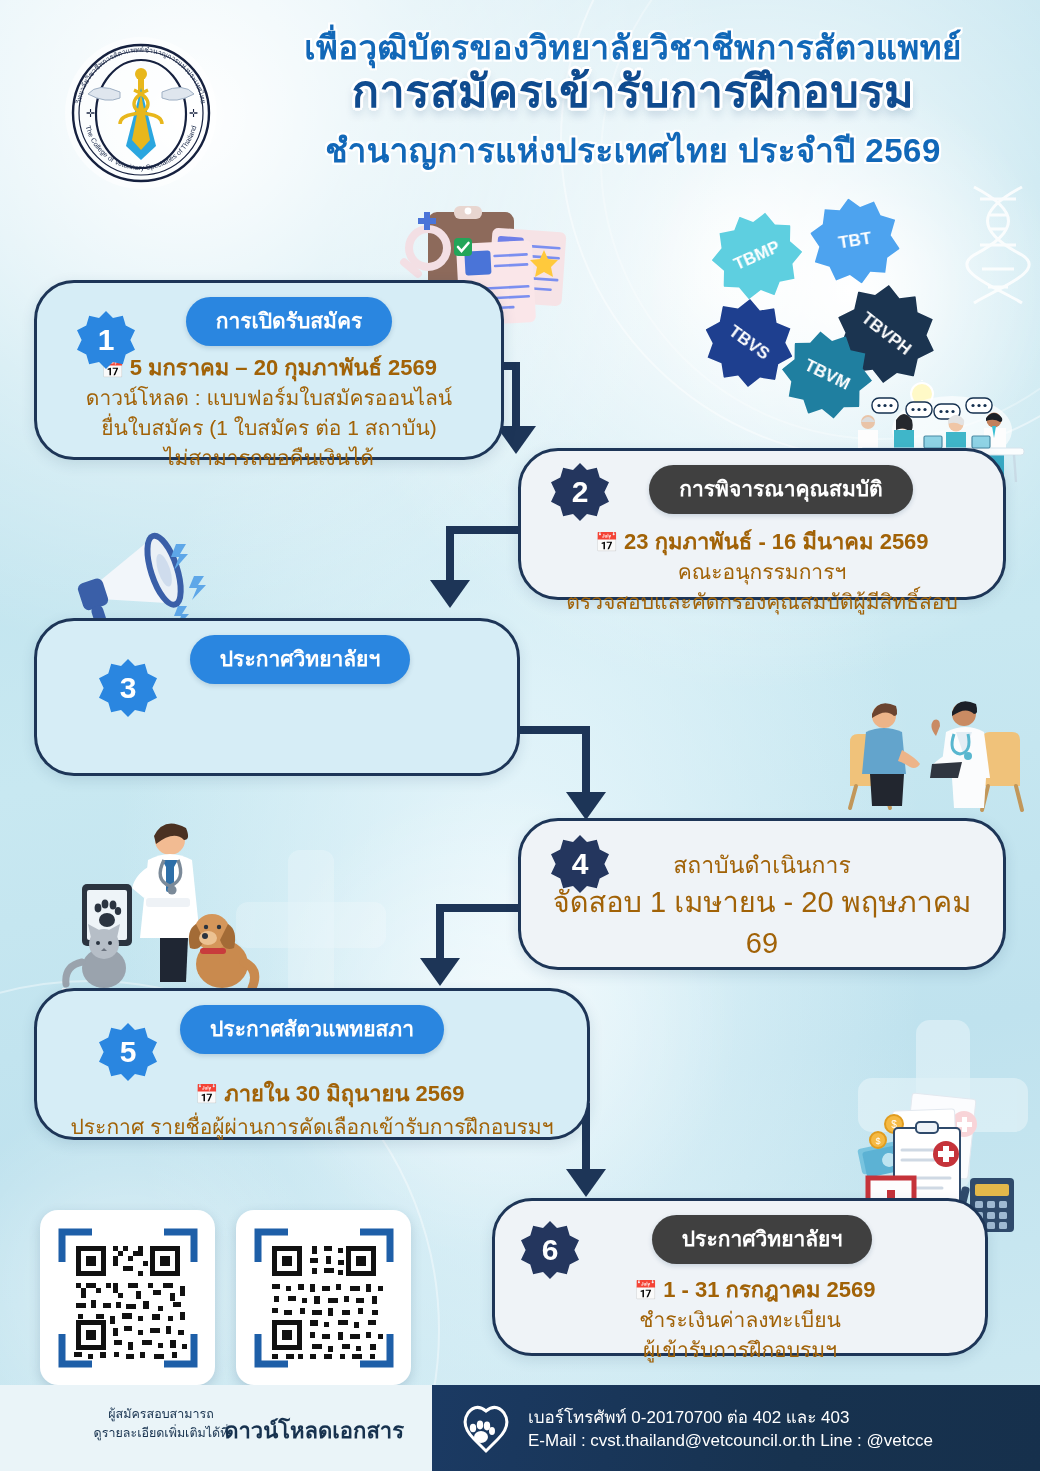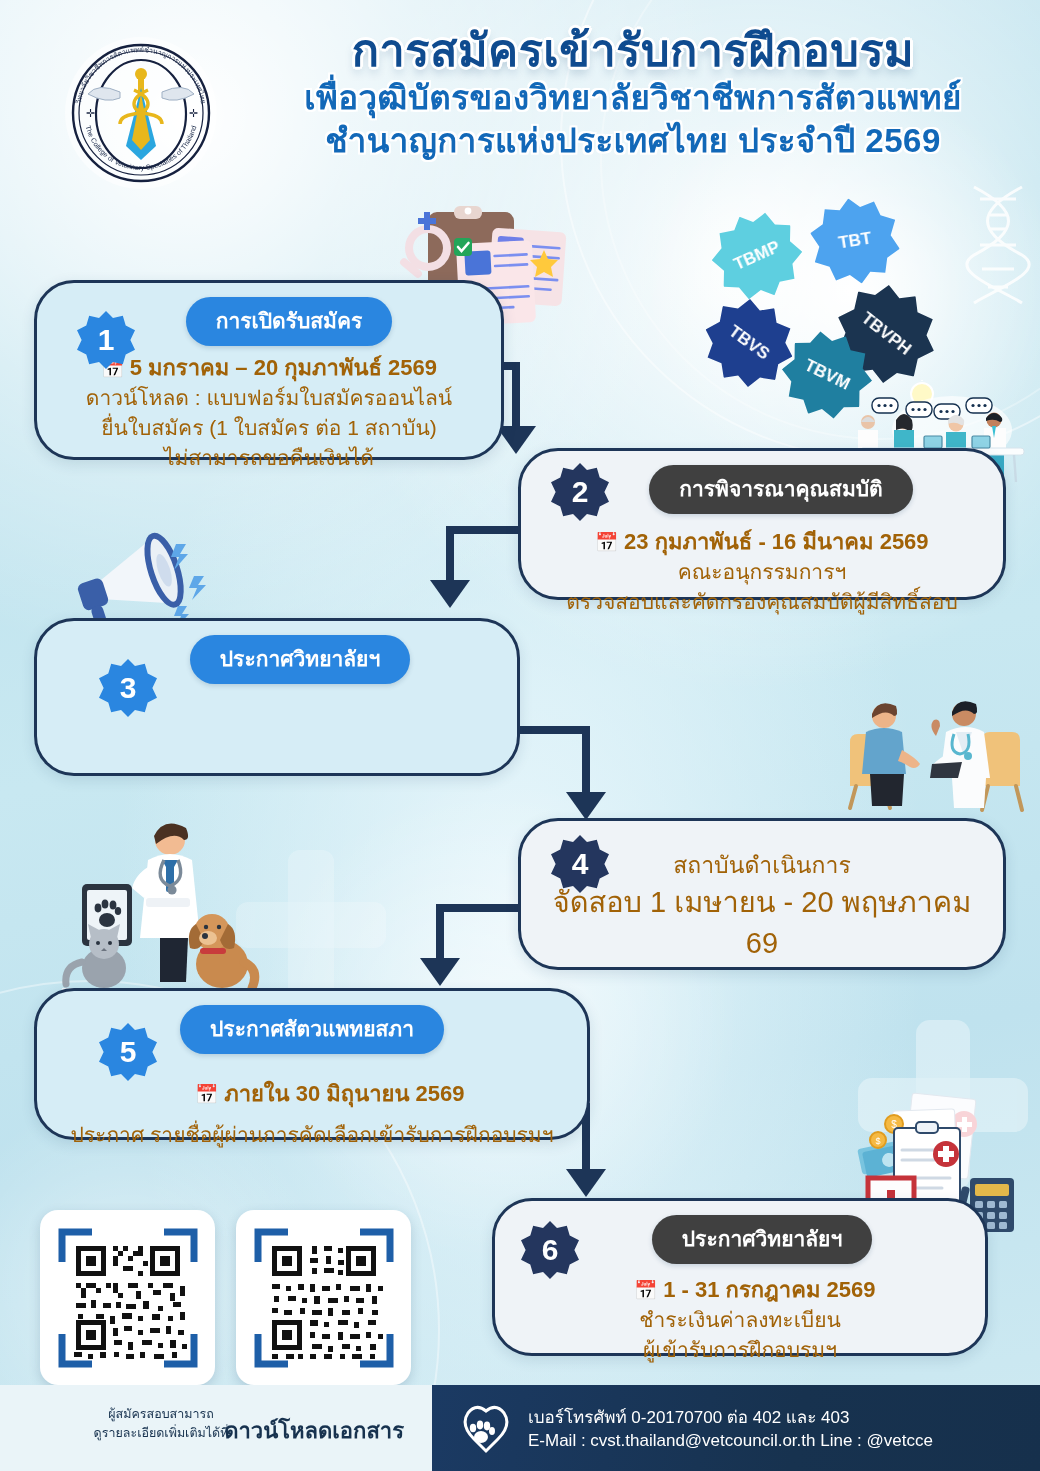--- a/index.html
+++ b/index.html
@@ -44,21 +44,21 @@
     font-size: 45px; color: #0f4b8f;
     text-shadow: 2px 2px 0 #fff, -2px 2px 0 #fff, 2px -2px 0 #fff, -2px -2px 0 #fff,
                  0 3px 0 #fff, 3px 0 0 #fff, 0 -3px 0 #fff, -3px 0 0 #fff, 0 6px 10px rgba(10,60,110,.25);
   }
   .t2 {
     font-size: 33px; color: #1268b8; margin-top: 4px;
     text-shadow: 2px 2px 0 #fff, -2px 2px 0 #fff, 2px -2px 0 #fff, -2px -2px 0 #fff,
                  0 2px 0 #fff, 2px 0 0 #fff, 0 -2px 0 #fff, -2px 0 0 #fff;
   }
   .t3 {
-    font-size: 33px; color: #1268b8; margin-top: 6px;
+    font-size: 33px; color: #1268b8; margin-top: 16px;
     text-shadow: 2px 2px 0 #fff, -2px 2px 0 #fff, 2px -2px 0 #fff, -2px -2px 0 #fff,
                  0 2px 0 #fff, 2px 0 0 #fff, 0 -2px 0 #fff, -2px 0 0 #fff;
   }
 
   
   .spec-badge {
     position: absolute; width: 86px; height: 86px;
     display: flex; align-items: center; justify-content: center;
     color: #fff; font-weight: bold; font-size: 17px;
     clip-path: polygon(50% 0%,62% 12%,79% 8%,84% 25%,100% 33%,92% 50%,100% 67%,84% 75%,79% 92%,62% 88%,50% 100%,38% 88%,21% 92%,16% 75%,0% 67%,8% 50%,0% 33%,16% 25%,21% 8%,38% 12%);
@@ -192,22 +192,22 @@
           <path d="M106 64 q22 -10 32 2 q-18 10 -32 4 z" fill="#dfe6ee" stroke="#9fb0c4" stroke-width="1"></path>
           <path d="M78 62 q14 6 14 14 q0 8 -14 10 q-14 2 -14 10" fill="none" stroke="#e8b71c" stroke-width="3.4"></path>
           <path d="M92 62 q-14 6 -14 14 q0 8 14 10 q14 2 14 10" fill="none" stroke="#e8b71c" stroke-width="3.4"></path>
         </g>
         <text x="30" y="89" font-size="11" fill="#16213f">✛</text>
         <text x="133" y="89" font-size="11" fill="#16213f">✛</text>
       </svg>
     </div>
 
     <div class="title-block">
+      <div class="t-line t2">เพื่อวุฒิบัตรของวิทยาลัยวิชาชีพการสัตวแพทย์</div>
       <div class="t-line t1">การสมัครเข้ารับการฝึกอบรม</div>
-      <div class="t-line t2">เพื่อวุฒิบัตรของวิทยาลัยวิชาชีพการสัตวแพทย์</div>
       <div class="t-line t3">ชำนาญการแห่งประเทศไทย ประจำปี 2569</div>
     </div>
   </div>
 
   <svg class="conn" style="left:392px;top:198px;" width="178" height="132" viewBox="0 0 178 132">
     <rect x="36" y="14" width="86" height="98" rx="9" fill="#8d6a5b"></rect>
     <rect x="62" y="8" width="28" height="13" rx="6" fill="#e8d6d0"></rect>
     <circle cx="76" cy="13" r="3.4" fill="#fff"></circle>
     <rect x="98" y="32" width="74" height="74" rx="6" fill="#f6e3e6" transform="rotate(4 135 69)"></rect>
     <g transform="rotate(4 135 69)" stroke="#7b8ff0" stroke-width="2.6" stroke-linecap="round">
@@ -550,21 +550,21 @@
     <div class="num-badge blue" style="left:62px;top:32px;">
       <span>5</span>
     </div>
     <div class="pill blue" style="margin-left:0px;text-align:right;">
       <span>ประกาศสัตวแพทยสภา</span>
     </div>
     <div class="card-body" style="padding-top:24px;">
       <div class="line bold" style="margin-left:36px;">
         <span class="cal-ico">📅</span><span>ภายใน 30 มิถุนายน 2569</span>
       </div>
-      <div class="line" style="margin-top:11px;">ประกาศ รายชื่อผู้ผ่านการคัดเลือกเข้ารับการฝึกอบรมฯ</div>
+      <div class="line" style="margin-top:3px;">ประกาศ รายชื่อผู้ผ่านการคัดเลือกเข้ารับการฝึกอบรมฯ</div>
     </div>
   </div>
 
   <div class="card pale" style="left:492px;top:1198px;width:496px;height:158px;">
     <div class="num-badge navy" style="left:26px;top:20px;">
       <span>6</span>
     </div>
     <div class="pill navy" style="margin-left:44px;">
       <span>ประกาศวิทยาลัยฯ</span>
     </div>

